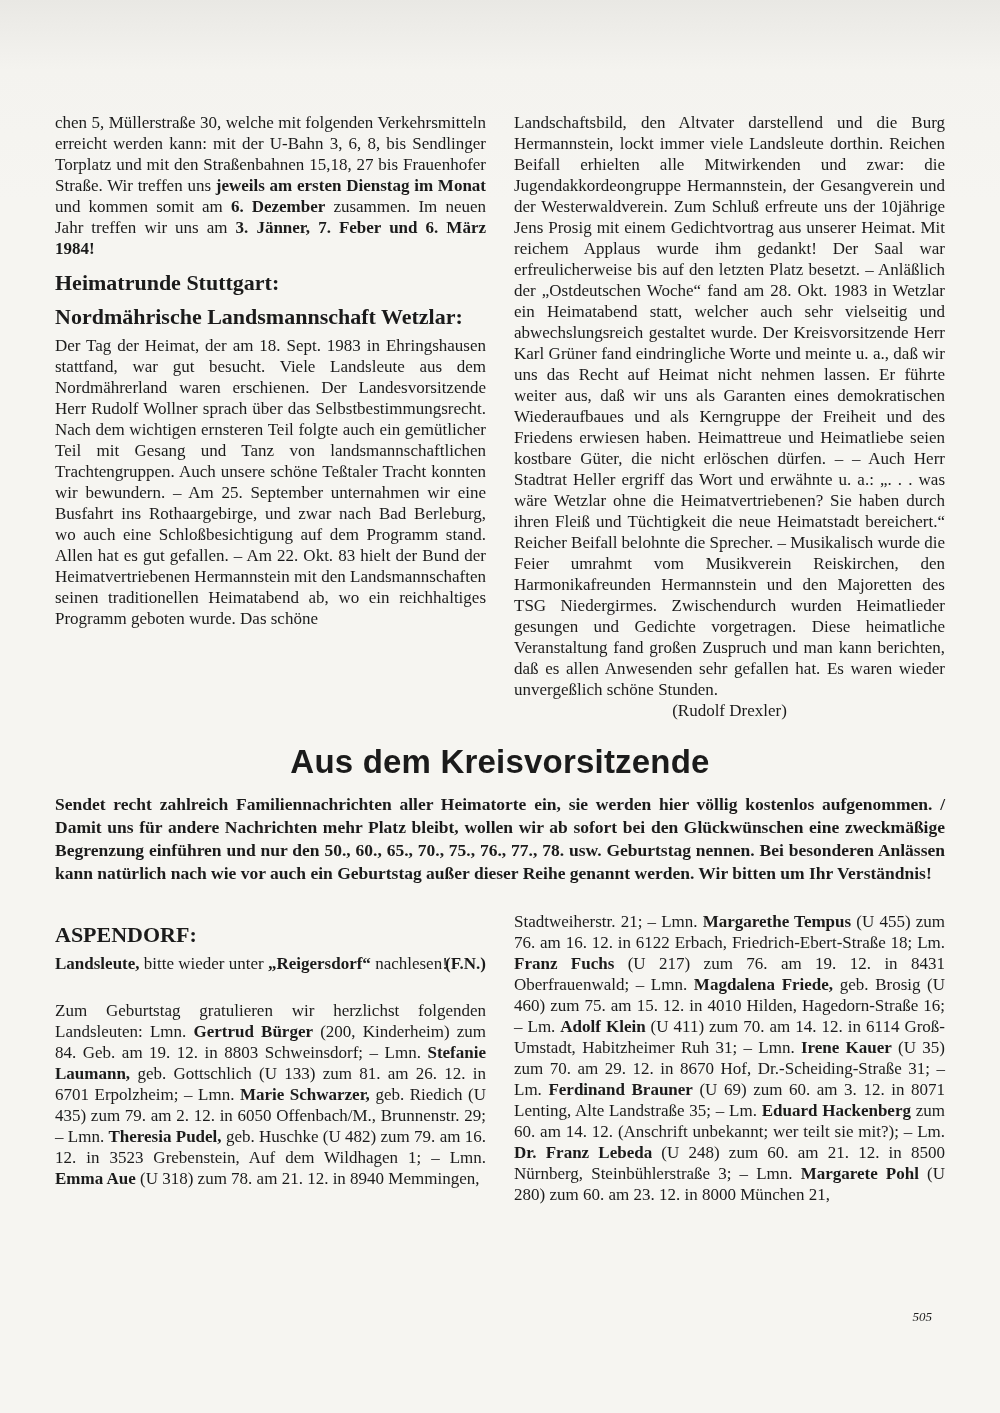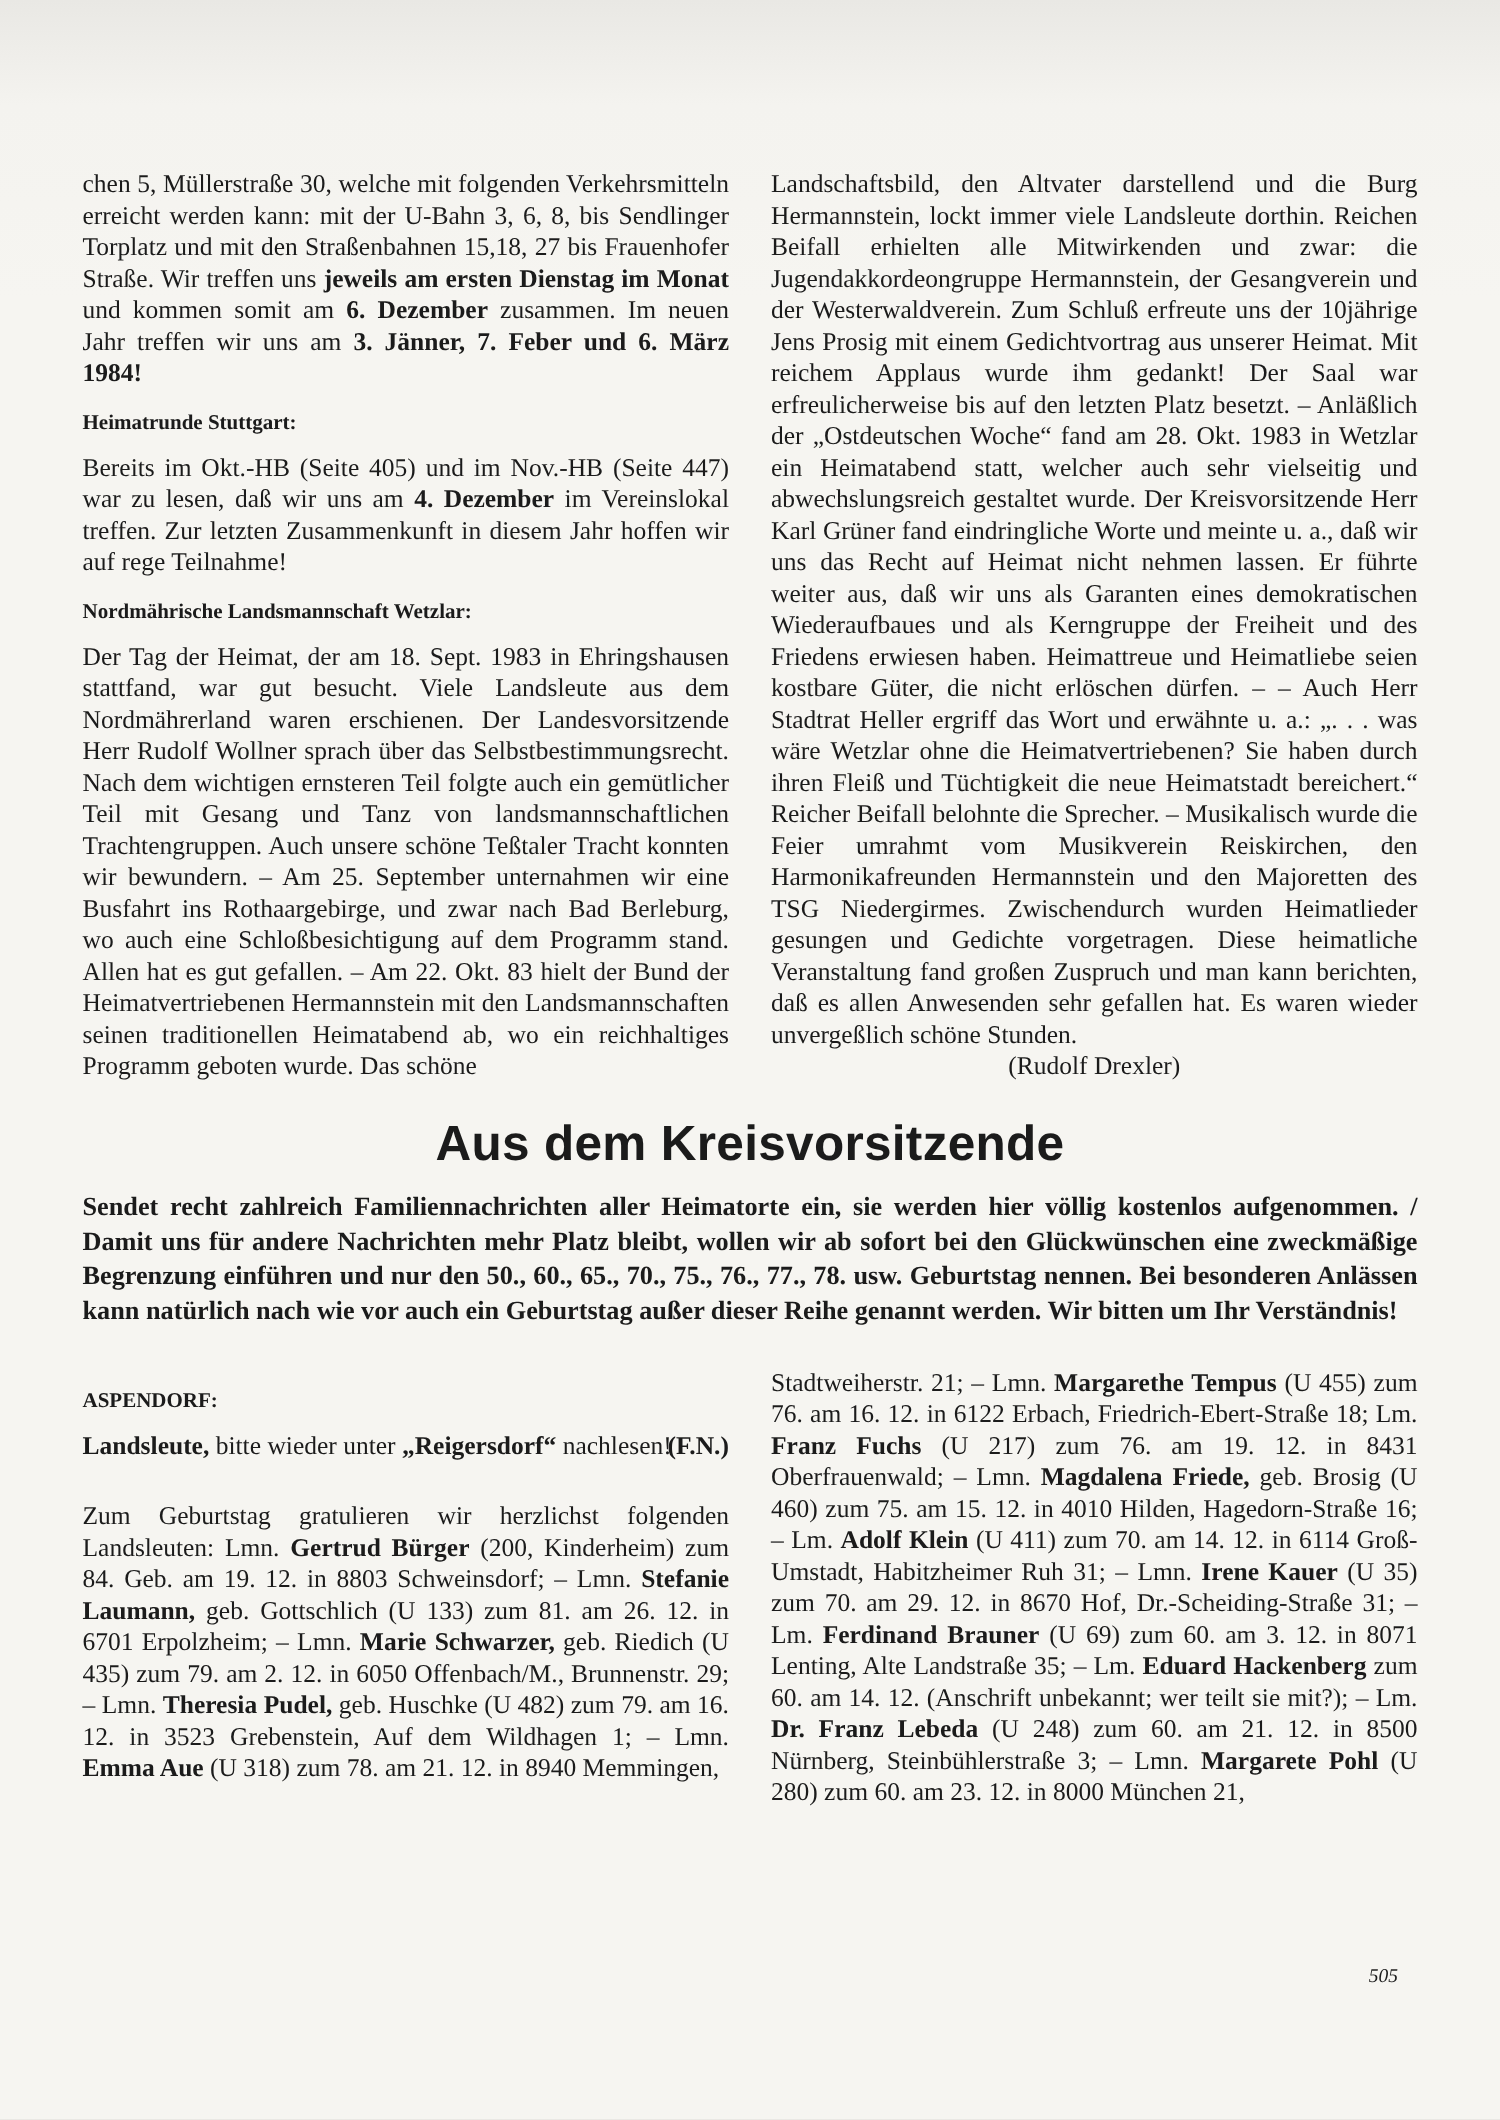--- a/index.html
+++ b/index.html
@@ -26,21 +26,21 @@
     flex:1;
     min-width:0;
     text-align:justify;
     font-size:17px;
     line-height:21px;
     hyphens:auto;
   }
   .col p{margin:0;}
   .col p + p{margin-top:0;}
   h3.section-heading{
-    font-size:14px;
+    font-size:22px;
     line-height:21px;
     margin:13px 0 8px 0;
     font-weight:bold;
   }
   .byline{
     text-align:center;
     margin-top:0;
   }
   .main-title{
     font-family:"Liberation Sans", sans-serif;
@@ -86,21 +86,20 @@
 </style>
 </head>
 <body>
 
 <div class="page">
 
   <div class="columns top-columns">
     <div class="col">
       <p>chen 5, Müllerstraße 30, welche mit folgenden Verkehrsmitteln erreicht werden kann: mit der U-Bahn 3, 6, 8, bis Sendlinger Torplatz und mit den Straßenbahnen 15,18, 27 bis Frauenhofer Straße. Wir treffen uns <b>jeweils am ersten Dienstag im Monat</b> und kommen somit am <b>6. Dezember</b> zusammen. Im neuen Jahr treffen wir uns am <b>3. Jänner, 7. Feber und 6. März 1984!</b></p>
       <h3 class="section-heading">Heimatrunde Stuttgart:</h3>
-      <p>Bereits im Okt.-HB (Seite 405) und im Nov.-HB (Seite 447) war zu lesen, daß wir uns am <b>4. Dezember</b> im Vereinslokal treffen. Zur letzten Zusammenkunft in diesem Jahr hoffen wir auf rege Teilnahme!</p>
       <h3 class="section-heading">Nordmährische Landsmannschaft Wetzlar:</h3>
       <p>Der Tag der Heimat, der am 18. Sept. 1983 in Ehringshausen stattfand, war gut besucht. Viele Landsleute aus dem Nordmährerland waren erschienen. Der Landesvorsitzende Herr Rudolf Wollner sprach über das Selbstbestimmungsrecht. Nach dem wichtigen ernsteren Teil folgte auch ein gemütlicher Teil mit Gesang und Tanz von landsmannschaftlichen Trachtengruppen. Auch unsere schöne Teßtaler Tracht konnten wir bewundern. – Am 25. September unternahmen wir eine Busfahrt ins Rothaargebirge, und zwar nach Bad Berleburg, wo auch eine Schloßbesichtigung auf dem Programm stand. Allen hat es gut gefallen. – Am 22. Okt. 83 hielt der Bund der Heimatvertriebenen Hermannstein mit den Landsmannschaften seinen traditionellen Heimatabend ab, wo ein reichhaltiges Programm geboten wurde. Das schöne</p>
     </div>
     <div class="col">
       <p>Landschaftsbild, den Altvater darstellend und die Burg Hermannstein, lockt immer viele Landsleute dorthin. Reichen Beifall erhielten alle Mitwirkenden und zwar: die Jugendakkordeongruppe Hermannstein, der Gesangverein und der Westerwaldverein. Zum Schluß erfreute uns der 10jährige Jens Prosig mit einem Gedichtvortrag aus unserer Heimat. Mit reichem Applaus wurde ihm gedankt! Der Saal war erfreulicherweise bis auf den letzten Platz besetzt. – Anläßlich der „Ostdeutschen Woche“ fand am 28. Okt. 1983 in Wetzlar ein Heimatabend statt, welcher auch sehr vielseitig und abwechslungsreich gestaltet wurde. Der Kreisvorsitzende Herr Karl Grüner fand eindringliche Worte und meinte u. a., daß wir uns das Recht auf Heimat nicht nehmen lassen. Er führte weiter aus, daß wir uns als Garanten eines demokratischen Wiederaufbaues und als Kerngruppe der Freiheit und des Friedens erwiesen haben. Heimattreue und Heimatliebe seien kostbare Güter, die nicht erlöschen dürfen. – – Auch Herr Stadtrat Heller ergriff das Wort und erwähnte u. a.: „. . . was wäre Wetzlar ohne die Heimatvertriebenen? Sie haben durch ihren Fleiß und Tüchtigkeit die neue Heimatstadt bereichert.“ Reicher Beifall belohnte die Sprecher. – Musikalisch wurde die Feier umrahmt vom Musikverein Reiskirchen, den Harmonikafreunden Hermannstein und den Majoretten des TSG Niedergirmes. Zwischendurch wurden Heimatlieder gesungen und Gedichte vorgetragen. Diese heimatliche Veranstaltung fand großen Zuspruch und man kann berichten, daß es allen Anwesenden sehr gefallen hat. Es waren wieder unvergeßlich schöne Stunden.</p>
       <p class="byline">(Rudolf Drexler)</p>
     </div>
   </div>
 
   <h1 class="main-title">Aus dem Kreisvorsitzende</h1>

